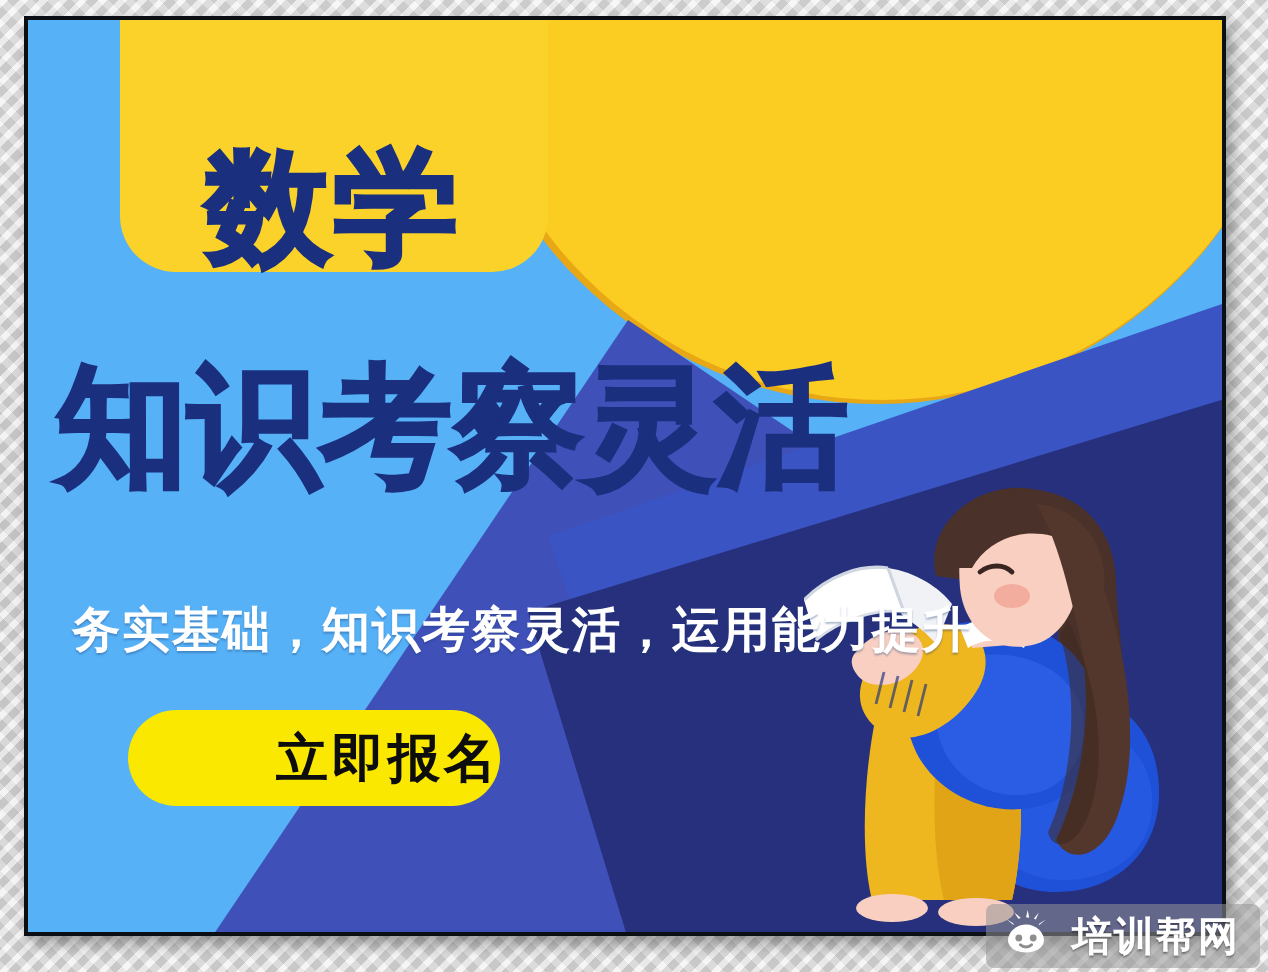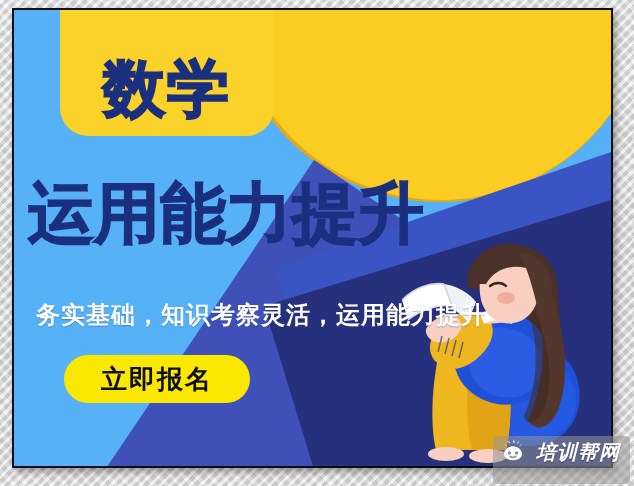--- a/index.html
+++ b/index.html
@@ -39,21 +39,21 @@
 
   
   #badge{
     left:46px;top:-14px;width:214px;height:140px;
     background:#fbd229;border-radius:0 0 28px 28px;
     display:flex;align-items:flex-end;justify-content:center;
   }
   #badgeTxt{
     font-family:Liberation Serif, serif;
     font-size:62px;line-height:1;font-weight:bold;color:#1b2f7f;
-    letter-spacing:2px;padding-bottom:16px;
+    letter-spacing:2px;
     -webkit-text-stroke:2px #1b2f7f;
   }
 
   
   #headline{
     left:14px;top:170px;width:575px;
     font-family:"DejaVu Sans","Liberation Sans",sans-serif;
     font-size:66px;line-height:1.02;font-weight:bold;
     color:#1b2f7f;letter-spacing:0px;white-space:nowrap;
     -webkit-text-stroke:1.5px #1b2f7f;
@@ -63,21 +63,21 @@
   #subtitle{
     left:22px;top:289px;
     font-family:"DejaVu Sans","Liberation Sans",sans-serif;
     font-size:24px;font-weight:bold;color:#ffffff;letter-spacing:1px;
     white-space:nowrap;text-shadow:0 1px 1px rgba(30,60,120,.35);
   }
 
   
   #cta{
     left:50px;top:345px;width:186px;height:48px;border-radius:26px;
-    background:#fae800;display:flex;align-items:center;justify-content:center;
+    background:#fae800;display:flex;align-items:center;justify-content:flex-end;
     cursor:pointer;
   }
   #ctaTxt{
     font-family:"DejaVu Sans","Liberation Sans",sans-serif;
     font-size:26px;font-weight:bold;color:#0d0d0d;letter-spacing:2px;
   }
 
   
   #waveMid{
     left:260px;top:258px;width:700px;height:430px;
@@ -93,23 +93,22 @@
   }
 
   
   #art{left:388px;top:230px;width:230px;height:235px;}
   #art svg{display:block;}
 
   
   #wm{
     position:absolute;right:4px;bottom:2px;height:28px;
     display:flex;align-items:center;gap:11px;
-    padding:2px 10px 18px 8px;border-radius:4px;
+    padding:2px 10px 2px 8px;border-radius:4px;
     background:rgba(150,150,150,.55);
-    font-style:italic;
   }
   #wmTxt{
     font-family:"DejaVu Sans","Liberation Sans",sans-serif;
     font-size:20px;font-weight:bold;color:#ffffff;letter-spacing:1px;
     text-shadow:0 1px 1px rgba(0,0,0,.35);
   }
 </style>
 </head>
 <body>
 
@@ -183,21 +182,21 @@
         <path d="M74 44 C72 18 96 2 120 6 C144 10 156 30 152 50
                  C148 44 140 32 124 28 C108 24 92 30 84 44 Z" fill="#4a3129"></path>
         <path d="M116 12 C140 14 152 34 150 54 C164 96 168 140 156 170
                  C148 190 132 192 126 180 C140 150 146 110 136 70 C130 44 124 24 116 12 Z" fill="#53372c"></path>
 
         <path d="M132 70 C148 104 152 142 142 168 C136 184 124 186 122 176
                  C134 150 138 110 128 78 Z" fill="#3e2820" opacity=".55"></path>
       </svg>
     </div>
 
-    <div class="lay" id="headline">运用能力提升</div>
+    <div class="lay" id="headline">知识考察灵活</div>
 
     <div class="lay" id="subtitle">务实基础，知识考察灵活，运用能力提升</div>
 
     <div class="lay" id="cta">
       <span id="ctaTxt">立即报名</span>
     </div>
 
   </div>
 
   <div id="wm">

